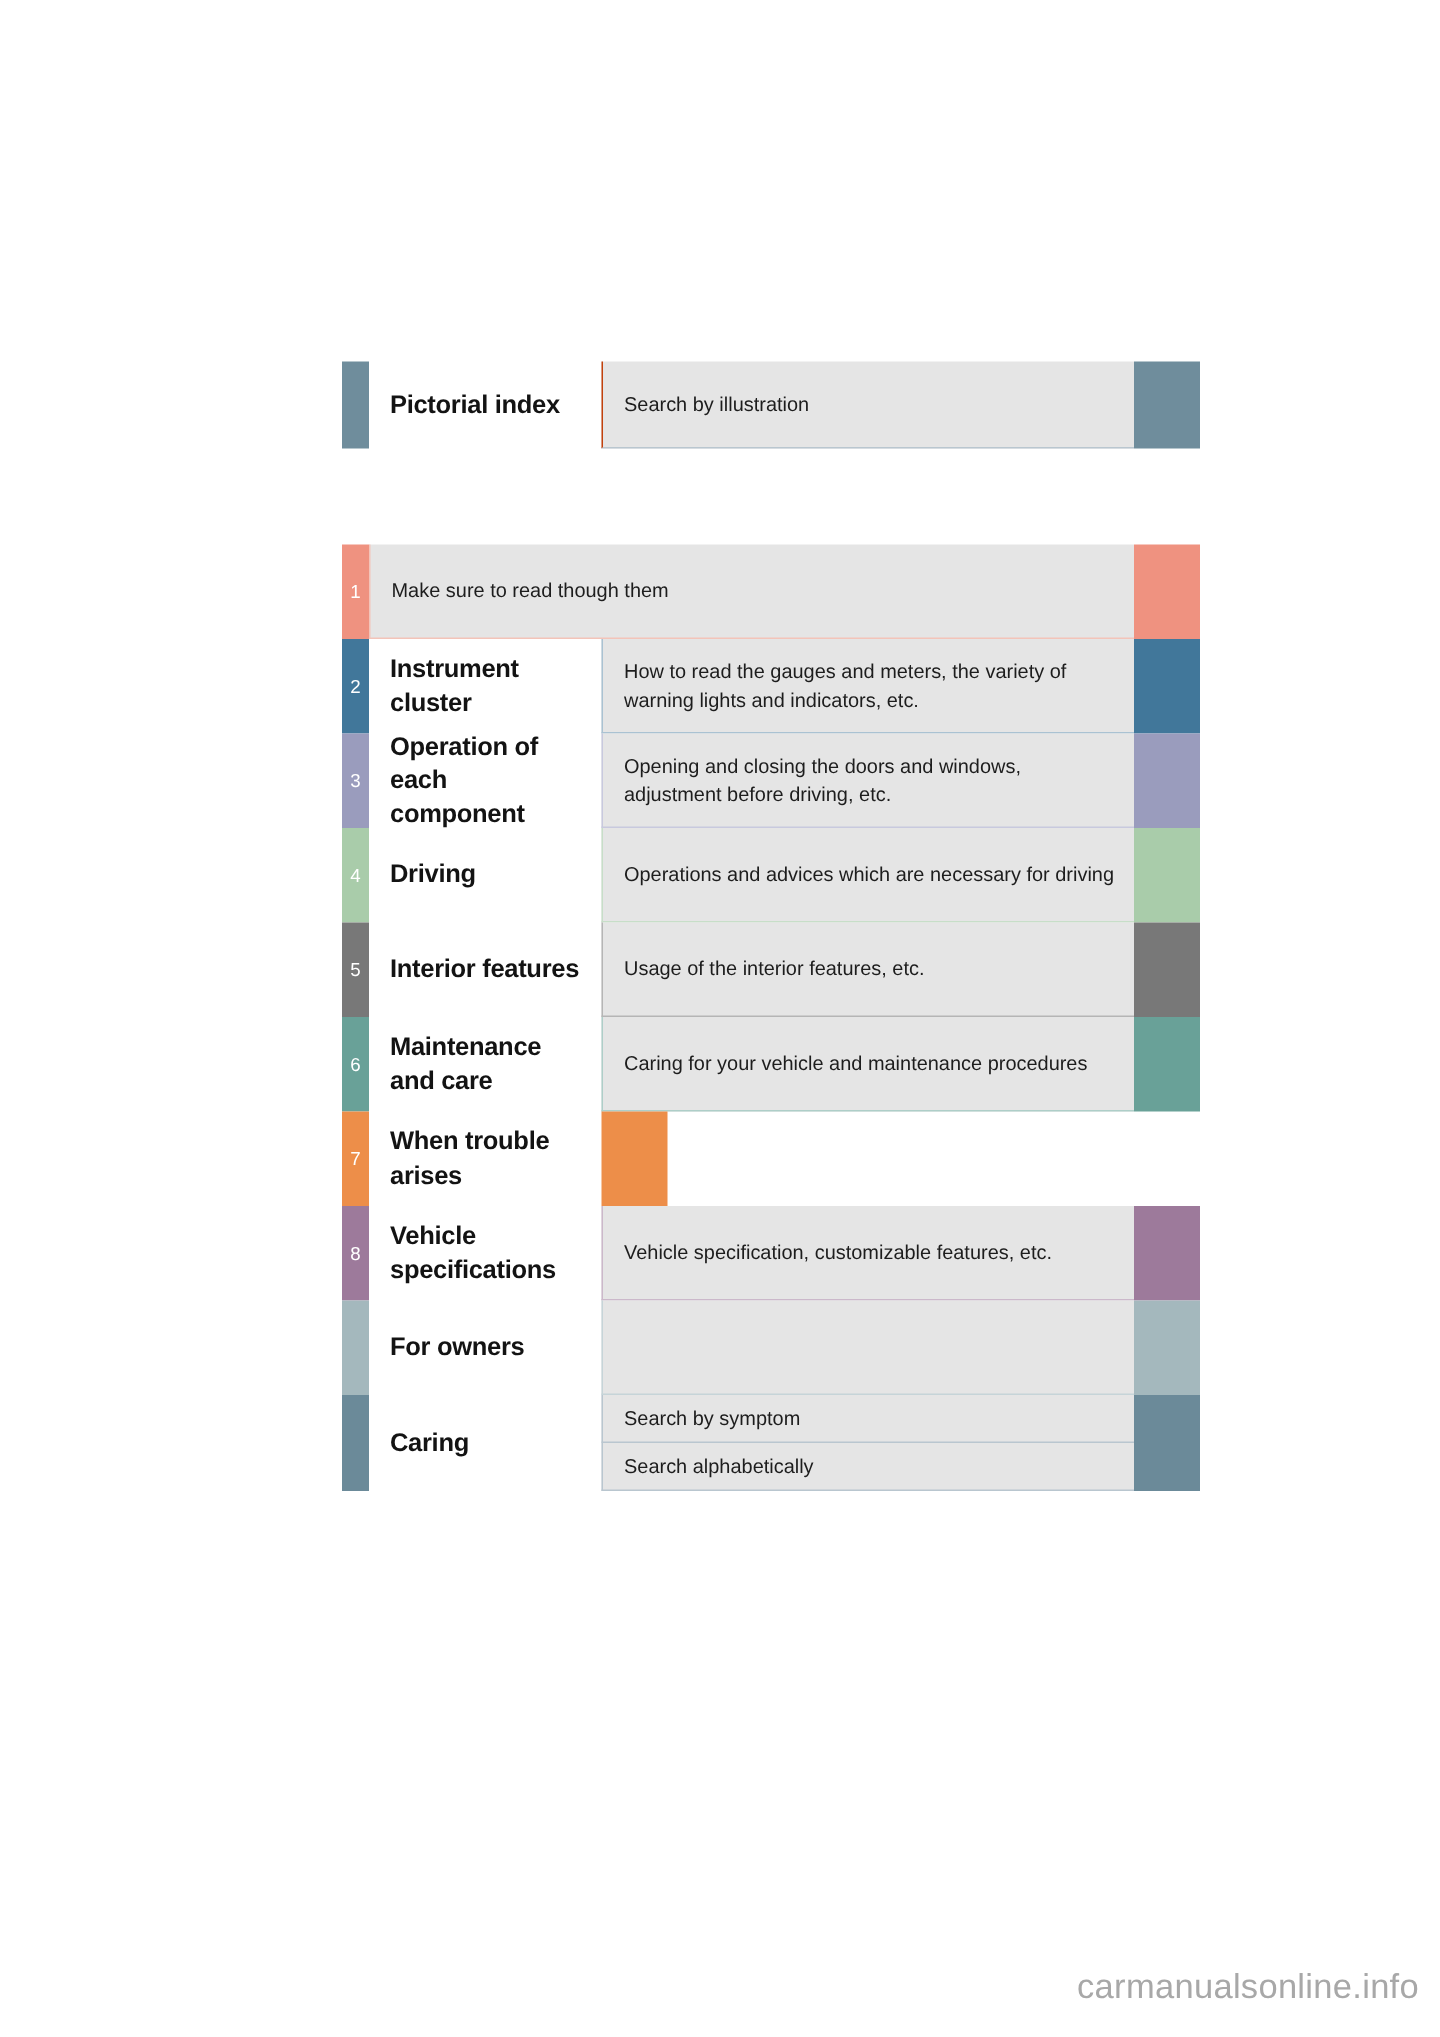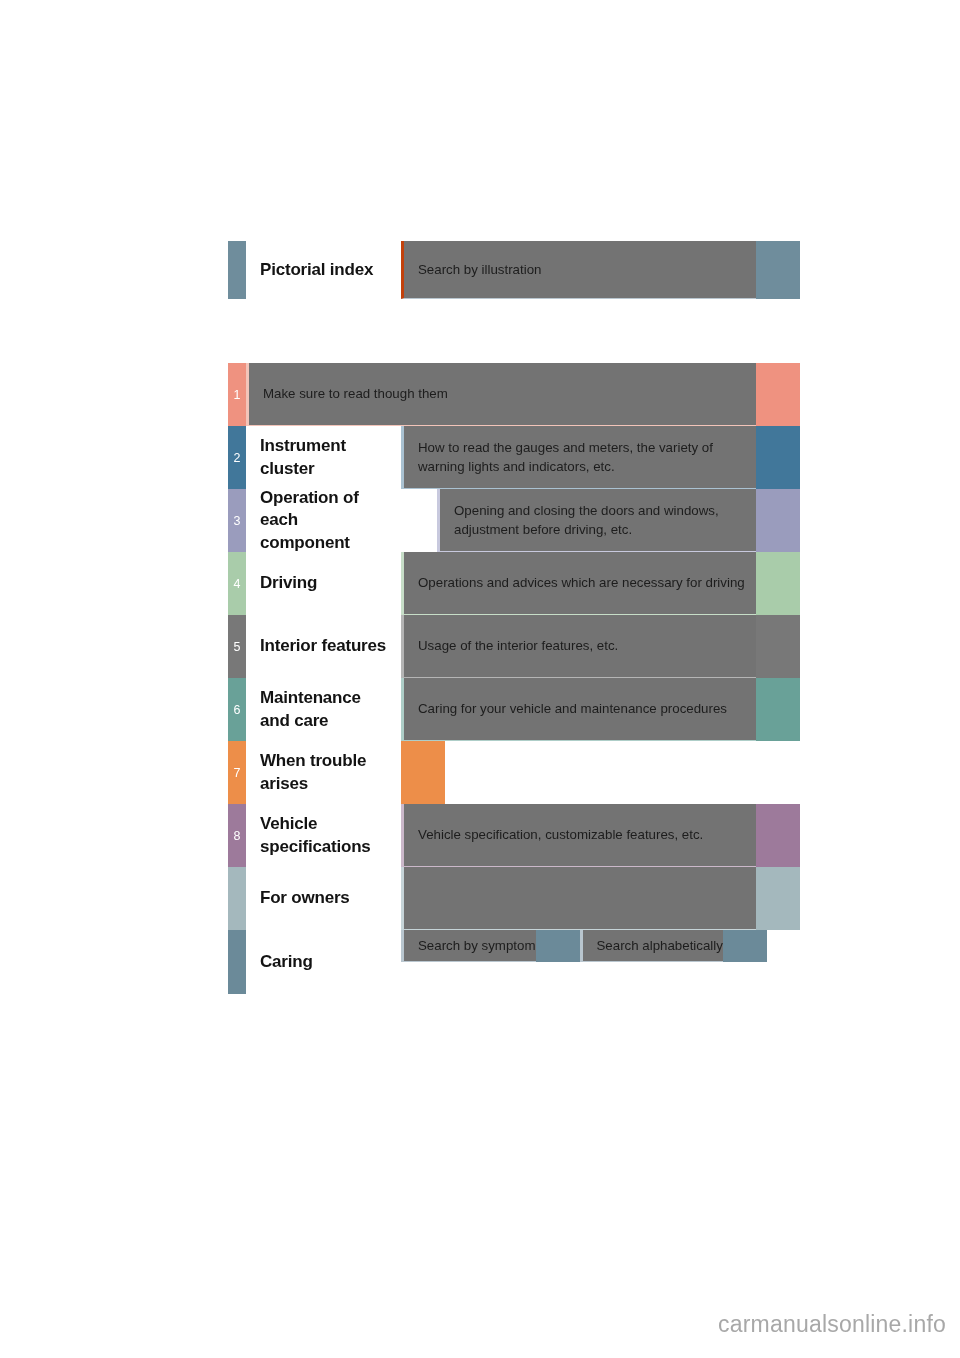--- a/index.html
+++ b/index.html
@@ -85,42 +85,43 @@
     font-family: "Liberation Sans", sans-serif;
   }
 
   
   .desc-cell {
     flex: 1 1 auto;
     display: flex;
     flex-direction: column;
     justify-content: center;
     box-sizing: border-box;
-    background: #737373;
-    border-left: 3px solid #c2410c;
+    background: #e5e5e5;
+    border-left: 1px solid #c2410c;
     border-bottom: 1px solid #b9c6cf;
     padding: 4px 0 4px 14px;
   }
   .desc-text {
     font-size: 13.3px;
     color: #1d1d1d;
     line-height: 1.45;
     font-family: "Liberation Sans", sans-serif;
   }
 
   
   .chip {
     flex: 0 0 44px;
     width: 44px;
   }
 
   
   .index-stack {
     flex: 1 1 auto;
     display: flex;
+    flex-direction: column;
   }
   .index-sub {
     display: flex;
     align-items: stretch;
     height: 32px;
   }
 
   
   #watermark {
     position: absolute;
@@ -175,21 +176,21 @@
         </div>
         <div class="chip" style="background: rgb(65, 119, 154);"></div>
       </div>
       <div class="toc-row" style="height: 63px;">
         <div class="bar" style="background: rgb(154, 156, 189);">
           <span class="bar-num">3</span>
         </div>
         <div class="title-cell">
           <span class="title-text">Operation of each<br>component</span>
         </div>
-        <div class="desc-cell" style="border-left-color: rgb(200, 201, 222); border-bottom-color: rgb(200, 201, 222); margin-left: 36px;">
+        <div class="desc-cell" style="border-left-color: rgb(200, 201, 222); border-bottom-color: rgb(200, 201, 222);">
           <span class="desc-text">Opening and closing the doors and windows,<br>adjustment before driving, etc.</span>
         </div>
         <div class="chip" style="background: rgb(154, 156, 189);"></div>
       </div>
       <div class="toc-row" style="height: 63px;">
         <div class="bar" style="background: rgb(169, 204, 170);">
           <span class="bar-num">4</span>
         </div>
         <div class="title-cell">
           <span class="title-text">Driving</span>

